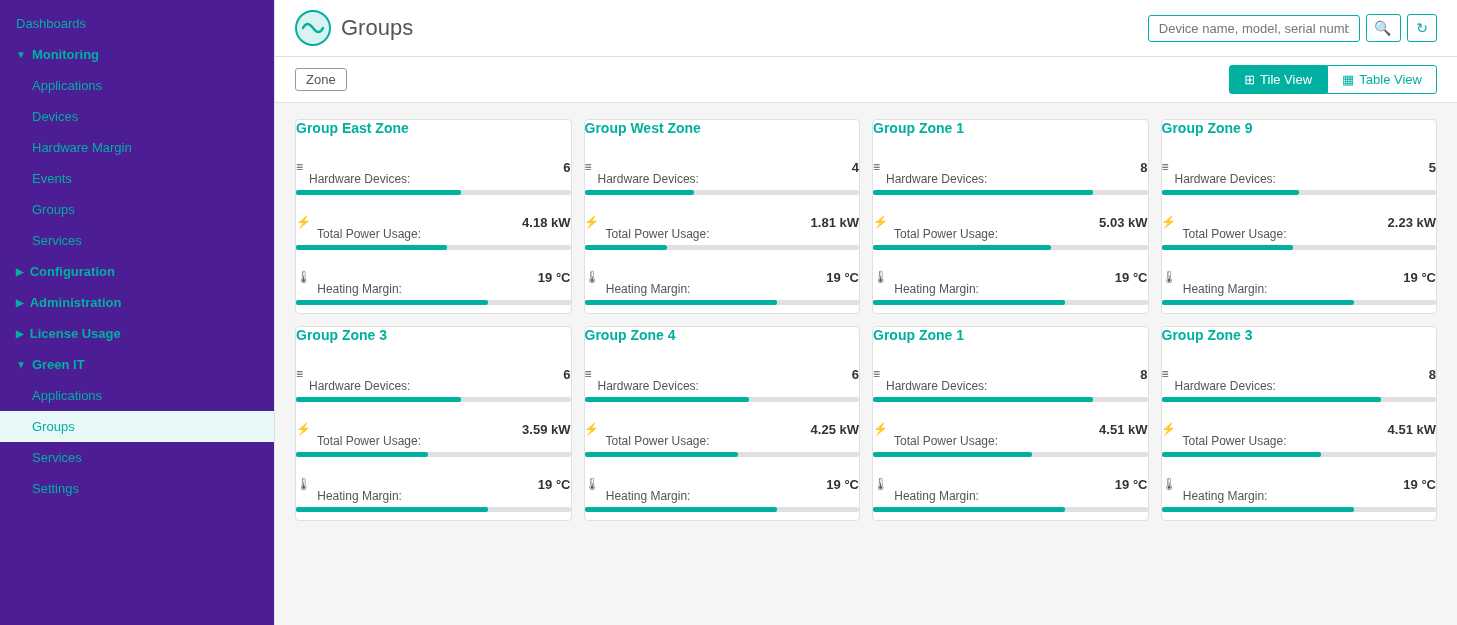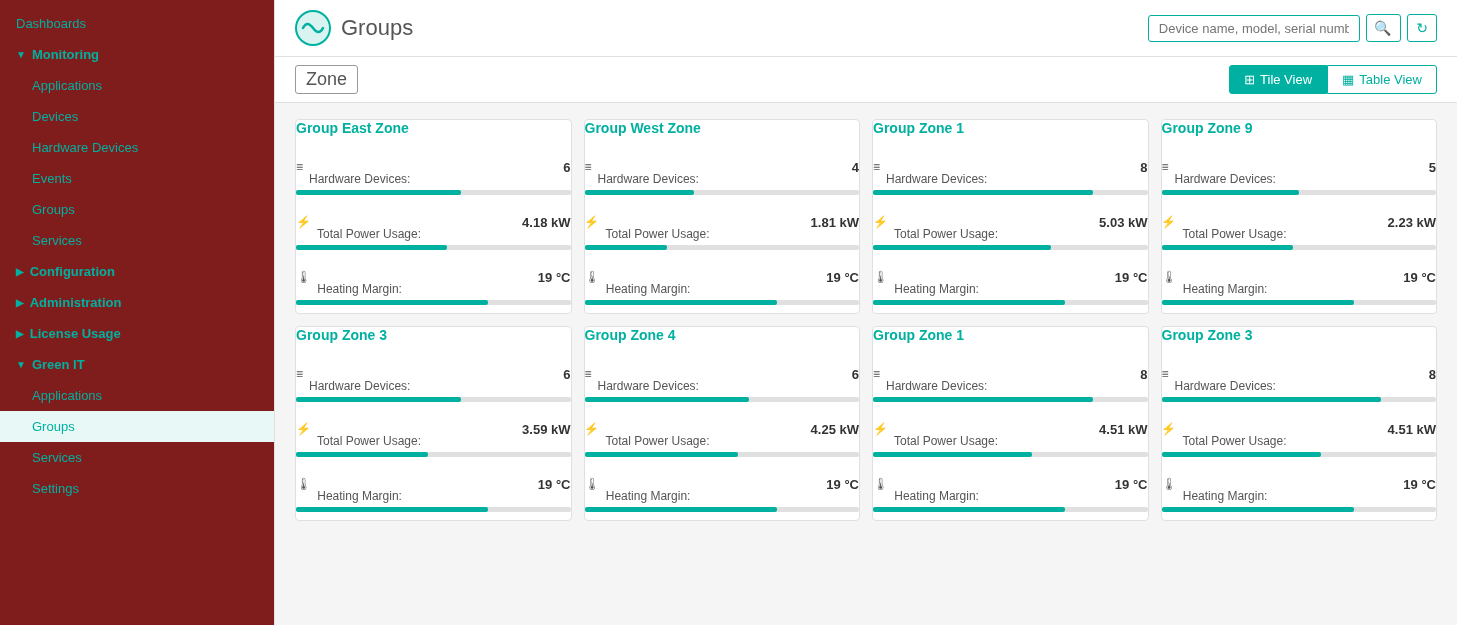--- a/index.html
+++ b/index.html
@@ -2,21 +2,21 @@
 <html><head>
   <meta charset="utf-8">
   <style>
     * { box-sizing: border-box; margin: 0; padding: 0; }
     body { font-family: Arial, sans-serif; font-size: 13px; color: #333; display: flex; height: 625px; overflow: hidden; background: #f5f5f5; }
 
     
     .sidebar {
       width: 275px;
       min-width: 275px;
-      background: #7f1d1d;
+      background: #4c1d95;
       border-right: 1px solid #e0e0e0;
       overflow-y: auto;
       padding: 8px 0;
     }
     .sidebar-item {
       padding: 8px 16px;
       cursor: pointer;
       color: #00b0a0;
       font-size: 13px;
     }
@@ -103,21 +103,21 @@
       padding: 8px 20px;
       display: flex;
       align-items: center;
       justify-content: space-between;
       border-bottom: 1px solid #e0e0e0;
     }
     .zone-badge {
       border: 1px solid #999;
       border-radius: 3px;
       padding: 3px 10px;
-      font-size: 18px;
+      font-size: 13px;
       color: #555;
     }
     .view-toggle {
       display: flex;
       gap: 0;
     }
     .view-btn {
       padding: 6px 14px;
       border: 1px solid #00b0a0;
       cursor: pointer;
@@ -213,21 +213,21 @@
     <span class="chevron">▼</span>
     <span>Monitoring</span>
   </div>
   <div class="sidebar-item sub">
     <span>Applications</span>
   </div>
   <div class="sidebar-item sub">
     <span>Devices</span>
   </div>
   <div class="sidebar-item sub">
-    <span>Hardware Devices</span>
+    <span>Hardware Margin</span>
   </div>
   <div class="sidebar-item sub">
     <span>Events</span>
   </div>
   <div class="sidebar-item sub">
     <span>Groups</span>
   </div>
   <div class="sidebar-item sub">
     <span>Services</span>
   </div>

